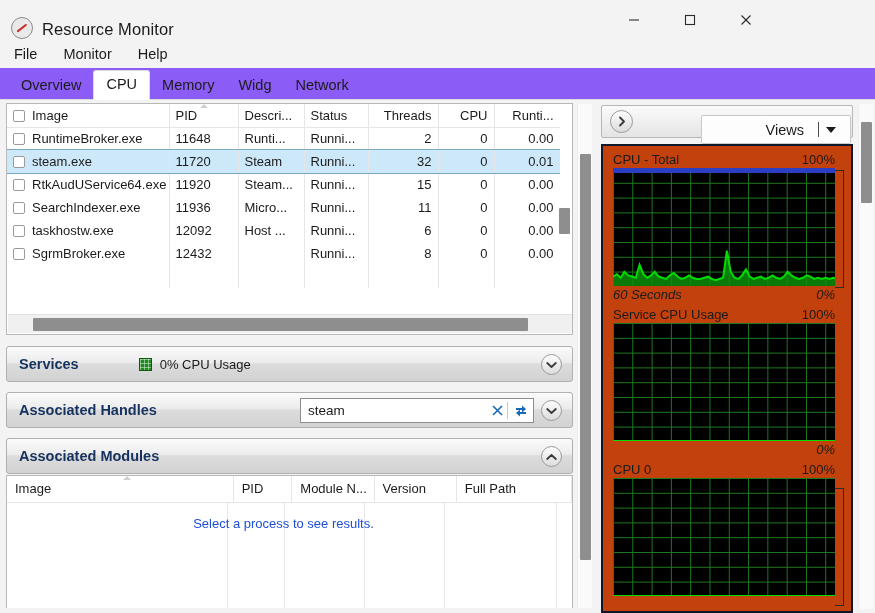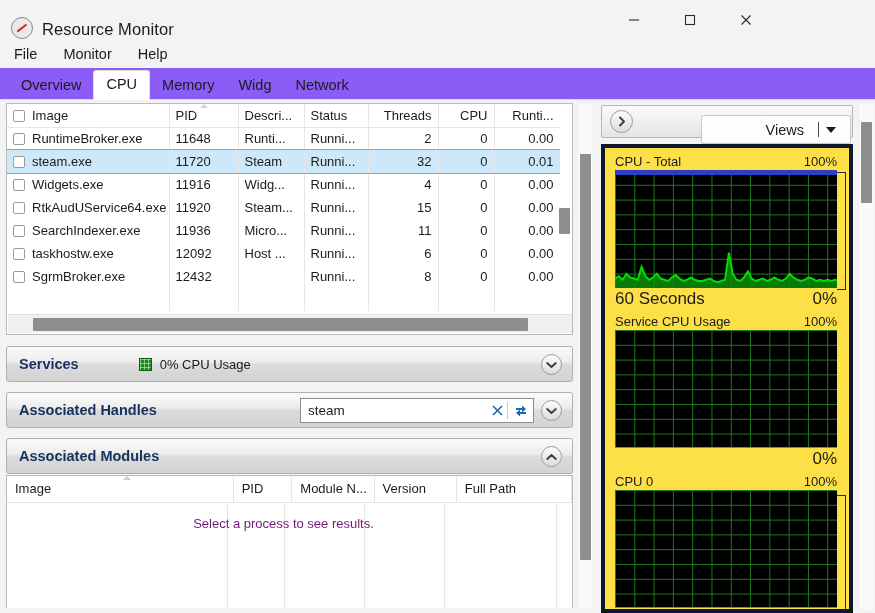--- a/index.html
+++ b/index.html
@@ -212,21 +212,21 @@
   }
   table.mod th {
     font-weight: normal; text-align: left; height: 26px;
     padding: 0 8px; border-right: 1px solid #e6e6e6;
     border-bottom: 1px solid #e6e6e6;
     white-space: nowrap; overflow: hidden;
     position: relative; background: #fff;
   }
   .mod-empty {
     position: absolute; left: 0; top: 40px; width: 553px;
-    text-align: center; font-size: 13px; color: #701a75;
+    text-align: center; font-size: 13px; color: #1d4ed8;
   }
   .mod-cols {
     position: absolute; left: 0; top: 26px; width: 567px; height: 112px;
     pointer-events: none;
   }
   .mod-cols i {
     position: absolute; top: 0; bottom: 0; width: 1px; background: #e6e6e6;
   }
 
   
@@ -267,21 +267,21 @@
   .views-label { font-size: 14.5px; color: #1b1b1b; margin-right: 14px; }
   .views-split { width: 1px; height: 15px; background: #4a4a4a; margin-right: 7px; }
   .views-caret {
     width: 0; height: 0; margin-right: 14px;
     border-left: 5px solid transparent; border-right: 5px solid transparent;
     border-top: 6px solid #1b1b1b;
   }
 
   .graphs {
     position: absolute; left: 3px; top: 41px; width: 252px; height: 469px;
-    background: #fde047; border: 4px solid #0f172a;
+    background: #c2410c; border: 2px solid #0f172a;
     overflow: hidden;
   }
   .gblock { position: relative; width: 250px; }
   .glabels {
     display: flex; justify-content: space-between;
     font-size: 13px; color: #1b1b1b;
     padding: 0 18px 1px 10px;
   }
   .gcanvas {
     position: relative;
@@ -300,22 +300,23 @@
   }
   .gcanvas svg { position: absolute; left: 0; top: 0; }
   .gbracket {
     position: absolute; right: 9px; width: 9px;
     border-right: 1.5px solid #2b2b2b;
     border-top: 1.5px solid #2b2b2b;
     border-bottom: 1.5px solid #2b2b2b;
   }
   .gfoot {
     display: flex; justify-content: space-between;
-    font-size: 17px; color: #1b1b1b;
+    font-size: 13px; color: #1b1b1b;
     padding: 1px 18px 0 10px;
+    font-style: italic;
   }
   .right-vbar {
     position: absolute; left: 858px; top: 104px;
     width: 15px; height: 505px;
     background: #fafafa; border-left: 1px solid #ededed;
   }
   .right-vthumb {
     position: absolute; left: 2px; top: 18px;
     width: 11px; height: 81px; background: #8e8e8e; border-radius: 1px;
   }
@@ -401,29 +402,20 @@
                 <td class="num"><span>0.00</span></td>
               </tr>
               <tr class="sel">
                 <td><span class="chk"></span><span>steam.exe</span></td>
                 <td><span>11720</span></td>
                 <td><span>Steam</span></td>
                 <td><span>Runni...</span></td>
                 <td class="num"><span>32</span></td>
                 <td class="num"><span>0</span></td>
                 <td class="num"><span>0.01</span></td>
-              </tr>
-              <tr>
-                <td><span class="chk"></span><span>Widgets.exe</span></td>
-                <td><span>11916</span></td>
-                <td><span>Widg...</span></td>
-                <td><span>Runni...</span></td>
-                <td class="num"><span>4</span></td>
-                <td class="num"><span>0</span></td>
-                <td class="num"><span>0.00</span></td>
               </tr>
               <tr>
                 <td><span class="chk"></span><span>RtkAudUService64.exe</span></td>
                 <td><span>11920</span></td>
                 <td><span>Steam...</span></td>
                 <td><span>Runni...</span></td>
                 <td class="num"><span>15</span></td>
                 <td class="num"><span>0</span></td>
                 <td class="num"><span>0.00</span></td>
               </tr>

